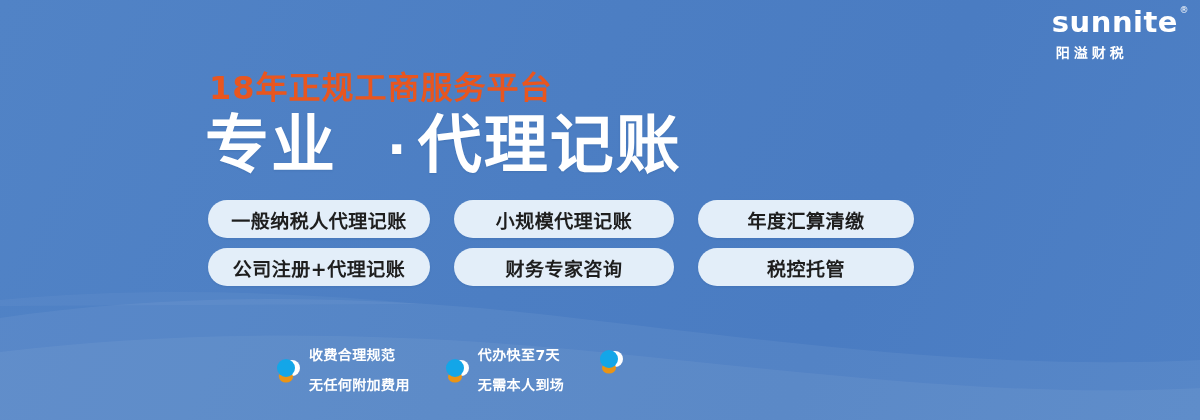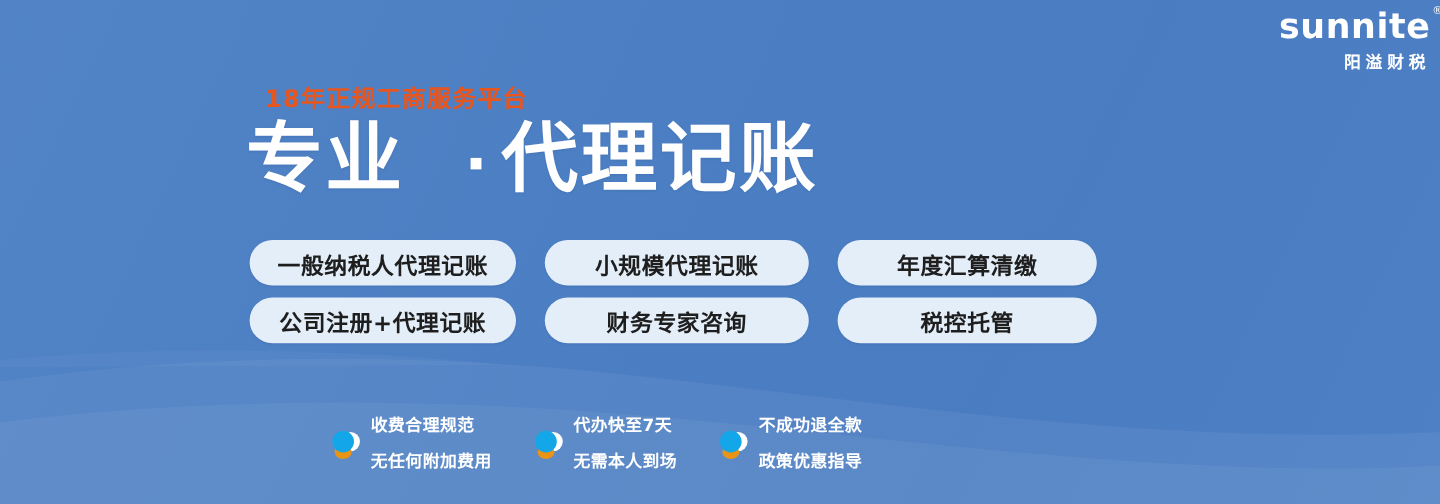--- a/index.html
+++ b/index.html
@@ -25,22 +25,22 @@
     inset: 0;
     width: 100%;
     height: 100%;
     pointer-events: none;
   }
 
   
   .logo-block {
     position: absolute;
     top: 8px;
-    right: 8px;
-    text-align: right;
+    right: 22px;
+    text-align: left;
     line-height: 1;
   }
   .logo-wordmark {
     position: relative;
     display: inline-block;
     color: #ffffff;
     font-size: 29px;
     font-weight: 700;
     letter-spacing: 0.5px;
     font-family: "DejaVu Sans", "Liberation Sans", sans-serif;
@@ -64,26 +64,26 @@
   }
 
   
   .copy {
     position: absolute;
     left: 205px;
     top: 72px;
   }
   .eyebrow {
     color: #e8561f;
-    font-size: 20px;
+    font-size: 32px;
     font-weight: 700;
     letter-spacing: 1px;
     line-height: 1;
     font-family: "DejaVu Sans", "Liberation Sans", sans-serif;
-    margin: 0 0 14px 16px;
+    margin: 0 0 14px 4px;
   }
   .headline {
     color: #ffffff;
     font-size: 64px;
     font-weight: 700;
     letter-spacing: 2px;
     line-height: 1;
     margin: 0;
     font-family: Liberation Mono, monospace;
     text-shadow: 0 1px 2px rgba(30, 70, 130, 0.18);
@@ -219,20 +219,16 @@
         <div class="feature-line">无需本人到场</div>
       </div>
     </div>
 
     <div class="feature">
       <svg class="feature-icon" viewBox="0 0 26 28" aria-hidden="true">
         <circle cx="17" cy="12" r="8" fill="#ffffff"></circle>
         <ellipse cx="11" cy="21" rx="7" ry="5.5" fill="#ea9415"></ellipse>
         <circle cx="11" cy="12" r="9" fill="#13a6e8"></circle>
       </svg>
-      <div class="feature-text">
-        <div class="feature-line">不成功退全款</div>
-        <div class="feature-line">政策优惠指导</div>
-      </div>
     </div>
 
   </div>
 </div>
 
 </body></html>

